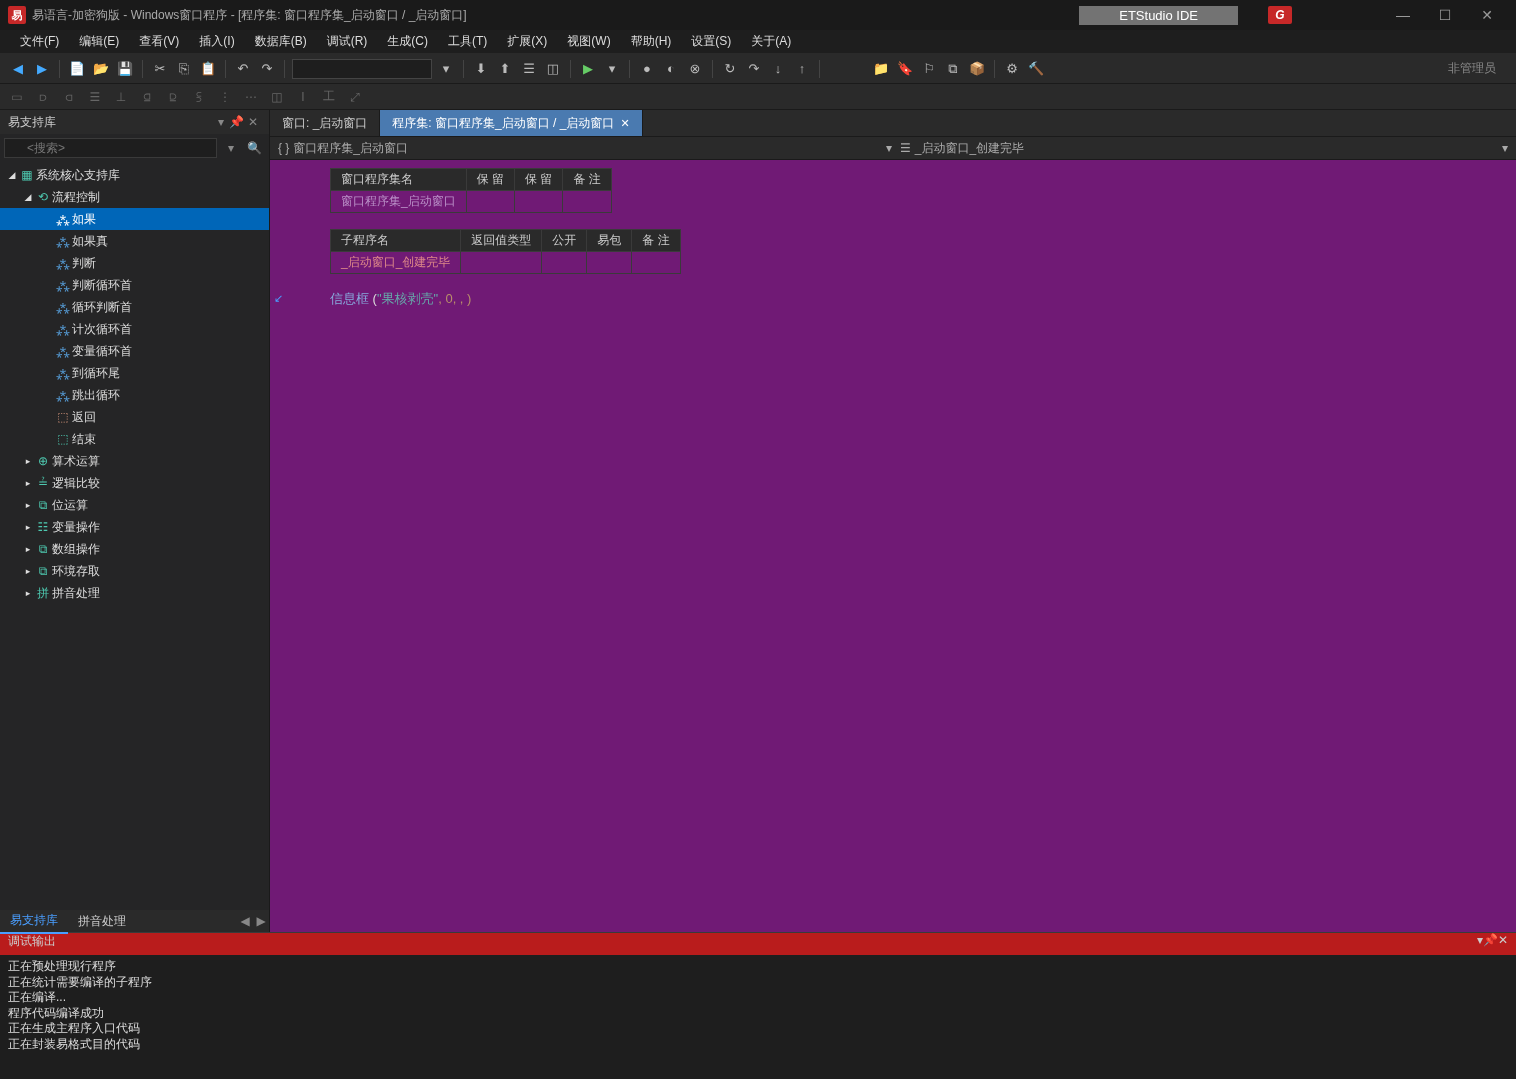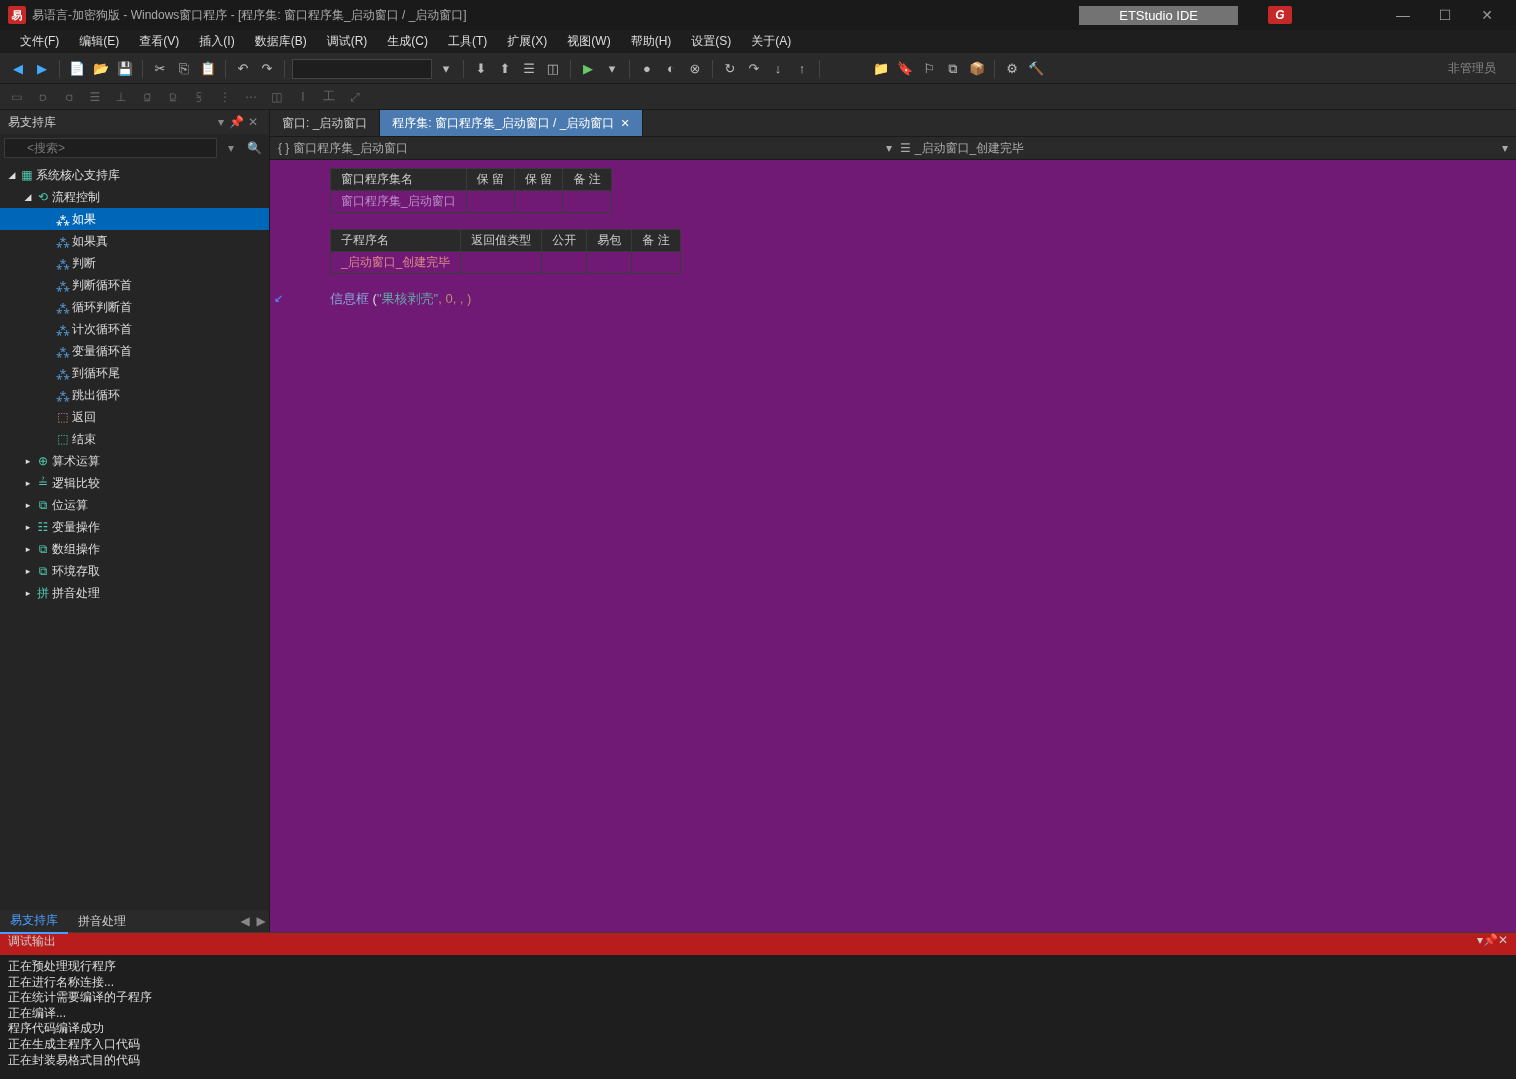--- a/index.html
+++ b/index.html
@@ -359,21 +359,20 @@
 <div class="output-panel">
   <div class="output-header">
     <span>调试输出</span>
     <div class="spacer"></div>
     <span class="ph-btn">▾</span>
     <span class="ph-btn">📌</span>
     <span class="ph-btn">✕</span>
   </div>
   <div class="output-body">
     <div>正在预处理现行程序</div>
-    <div>正在进行名称连接...</div>
     <div>正在统计需要编译的子程序</div>
     <div>正在编译...</div>
     <div>程序代码编译成功</div>
     <div>正在生成主程序入口代码</div>
     <div>正在封装易格式目的代码</div>
 
   </div>
 
 </div>
 

